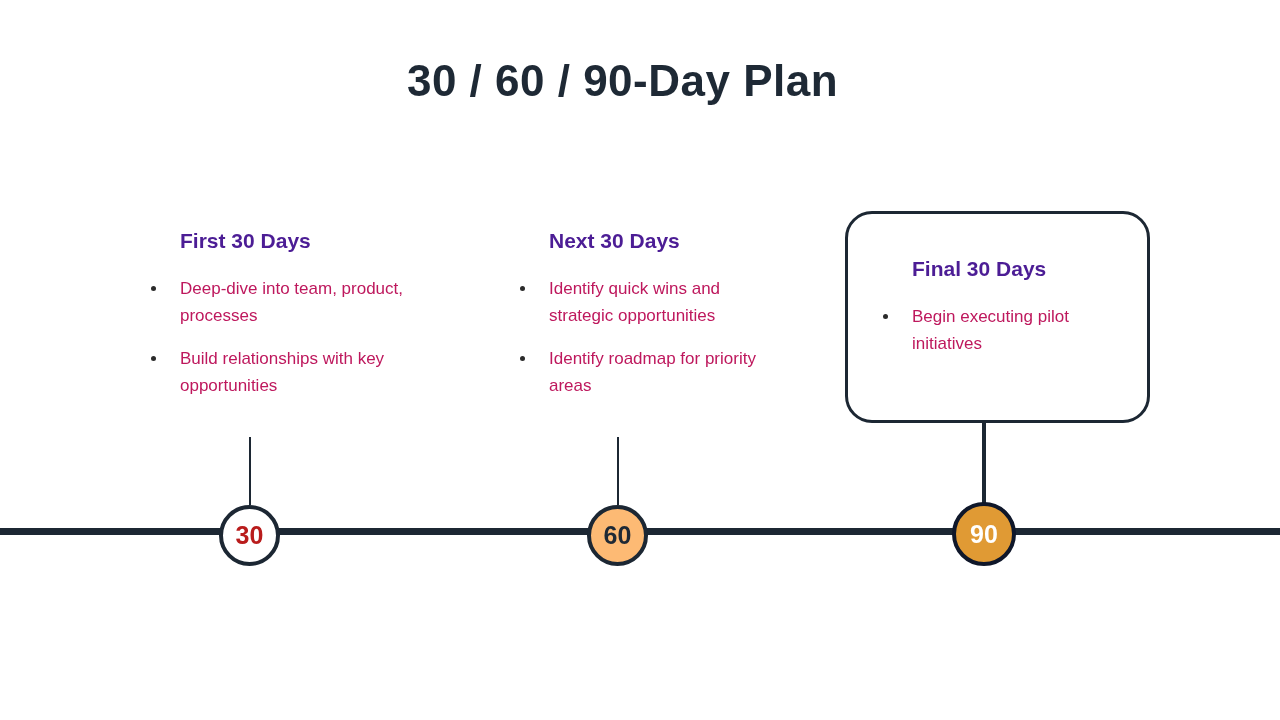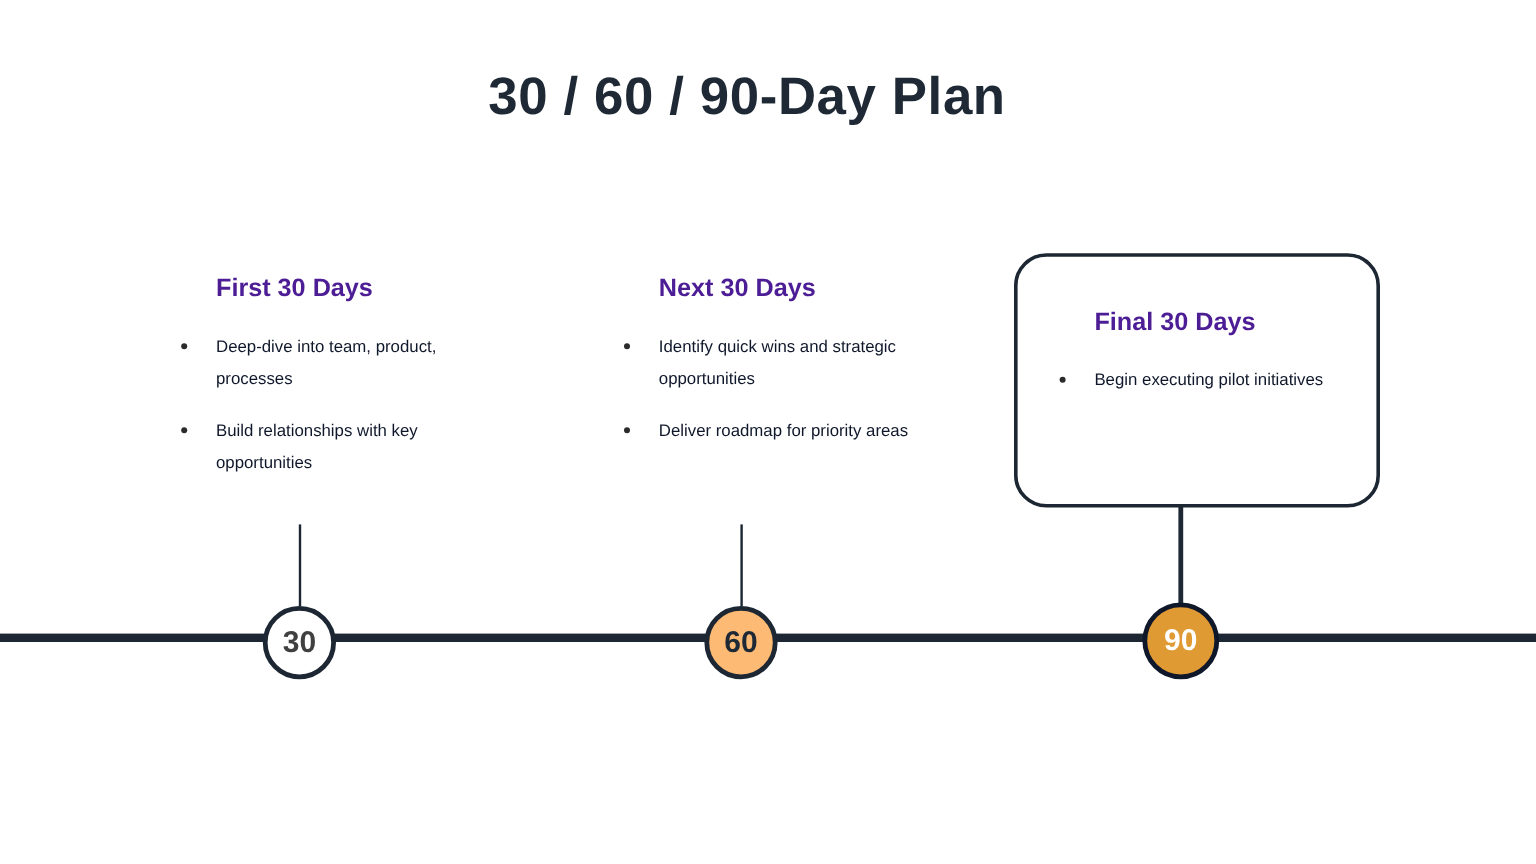--- a/index.html
+++ b/index.html
@@ -55,23 +55,23 @@
   }
   .bullets {
     list-style: none;
     margin: 0;
     padding: 0;
   }
   .bullet-item {
     position: relative;
     padding-left: 29px;
     margin-bottom: 16px;
-    font-size: 14px;
+    font-size: 17px;
     line-height: 27px;
-    color: #0f172a;
+    color: #be185d;
   }
   .bullet-item:last-child { margin-bottom: 0; }
   .bullet-dot {
     position: absolute;
     left: 0;
     top: 11px;
     width: 5px;
     height: 5px;
     border-radius: 50%;
     background: #2b2b2b;
@@ -147,21 +147,21 @@
     font-size: 25px;
     line-height: 1;
   }
   #milestone-30 {
     left: 219px;
     top: 505px;
     width: 61px;
     height: 61px;
     border: 4px solid #1c2733;
     background: #ffffff;
-    color: #404040;
+    color: #b91c1c;
   }
   #milestone-60 {
     left: 587px;
     top: 505px;
     width: 61px;
     height: 61px;
     border: 4px solid #1c2733;
     background: #fdba74;
     color: #1e2935;
   }
@@ -201,21 +201,21 @@
 
   <div class="column" id="col-2">
     <div class="col-heading">Next 30 Days</div>
     <ul class="bullets">
       <li class="bullet-item">
         <span class="bullet-dot"></span>
         <span class="bullet-text">Identify quick wins and strategic opportunities</span>
       </li>
       <li class="bullet-item">
         <span class="bullet-dot"></span>
-        <span class="bullet-text">Deliver roadmap for priority areas</span>
+        <span class="bullet-text">Identify roadmap for priority areas</span>
       </li>
     </ul>
   </div>
 
   <div class="column" id="col-3">
     <div class="col-heading">Final 30 Days</div>
     <ul class="bullets">
       <li class="bullet-item">
         <span class="bullet-dot"></span>
         <span class="bullet-text">Begin executing pilot initiatives</span>

